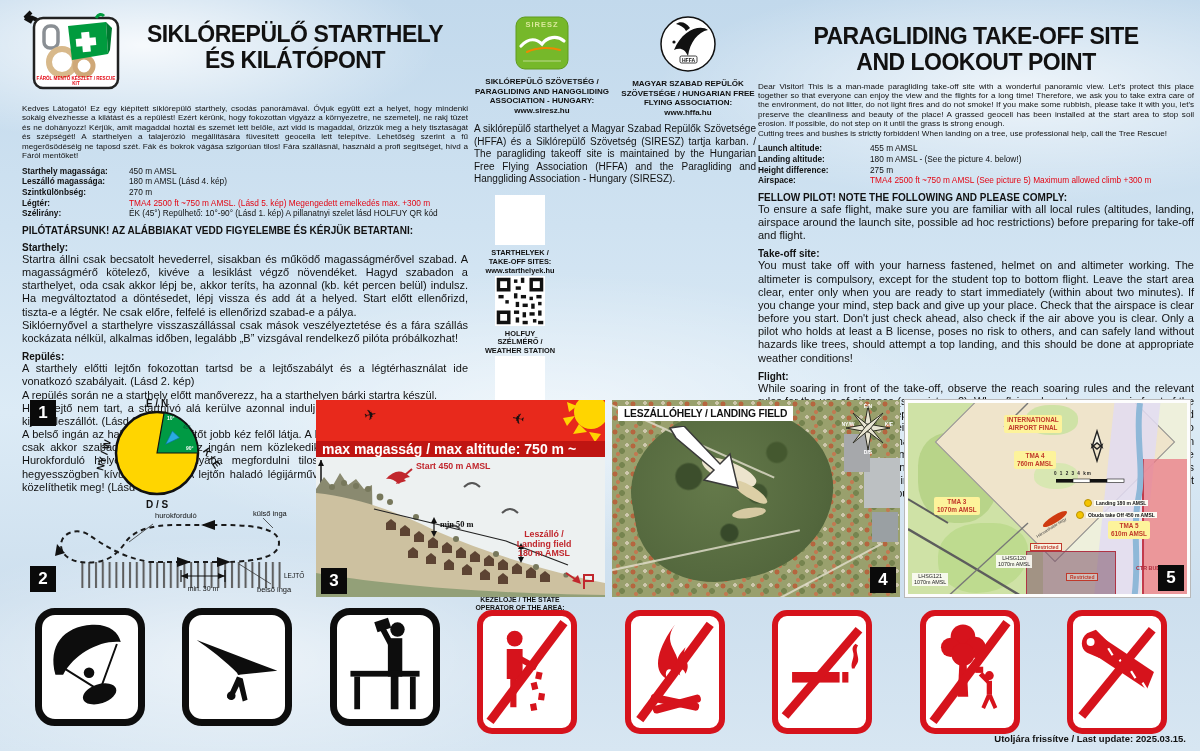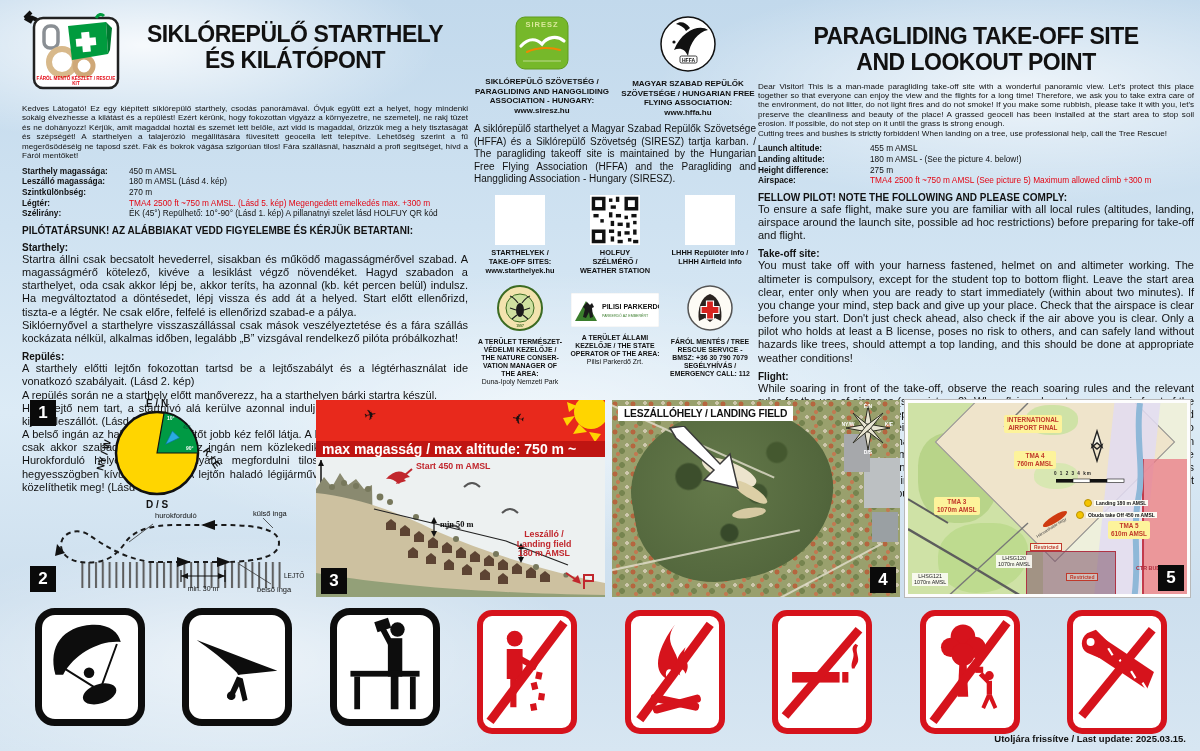--- a/index.html
+++ b/index.html
@@ -28,21 +28,21 @@
   .sv{flex:1;}
   .redtxt{color:#e30613;}
   .sechead{font-weight:700;font-size:10px;margin-top:6px;}
   .sectext{font-size:11px;line-height:1.2;}
   .specs{margin-top:5px;}
   
   .logo-row{display:flex;justify-content:space-between;}
   .assoc{width:136px;text-align:center;}
   .assoc .cap{font-weight:700;font-size:8px;line-height:1.2;margin-top:3px;}
   .maintain{font-size:10px;line-height:1.25;margin-top:6px;text-align:justify;}
-  .qr-row,.org-row{display:flex;justify-content:space-between;margin-top:9px;}
+  .qr-row,.org-row{display:flex;justify-content:space-between;margin-top:9px;flex-direction:column;}
   .qr-cell,.org-cell{width:92px;text-align:center;}
   .qr-cell .cap{font-weight:700;font-size:7.4px;line-height:1.2;margin-top:4px;}
   .org-cell .cap{font-weight:700;font-size:6.9px;line-height:1.18;margin-top:3px;}
   .org-cell .nm{font-size:6.9px;line-height:1.18;}
   .qrbox{width:50px;height:50px;background:#fff;margin:0 auto;display:block;}
   
   .badge{position:absolute;width:26px;height:26px;background:#0a0a0a;color:#fff;font-weight:700;font-size:17px;display:flex;align-items:center;justify-content:center;z-index:30;}
   
   .fig3{position:absolute;left:316px;top:400px;width:289px;height:197px;background:#edf1f1;overflow:hidden;}
   .f3band{position:absolute;left:0;top:0;width:100%;height:57px;background:#e8291c;border-bottom:2px dashed #222;}

